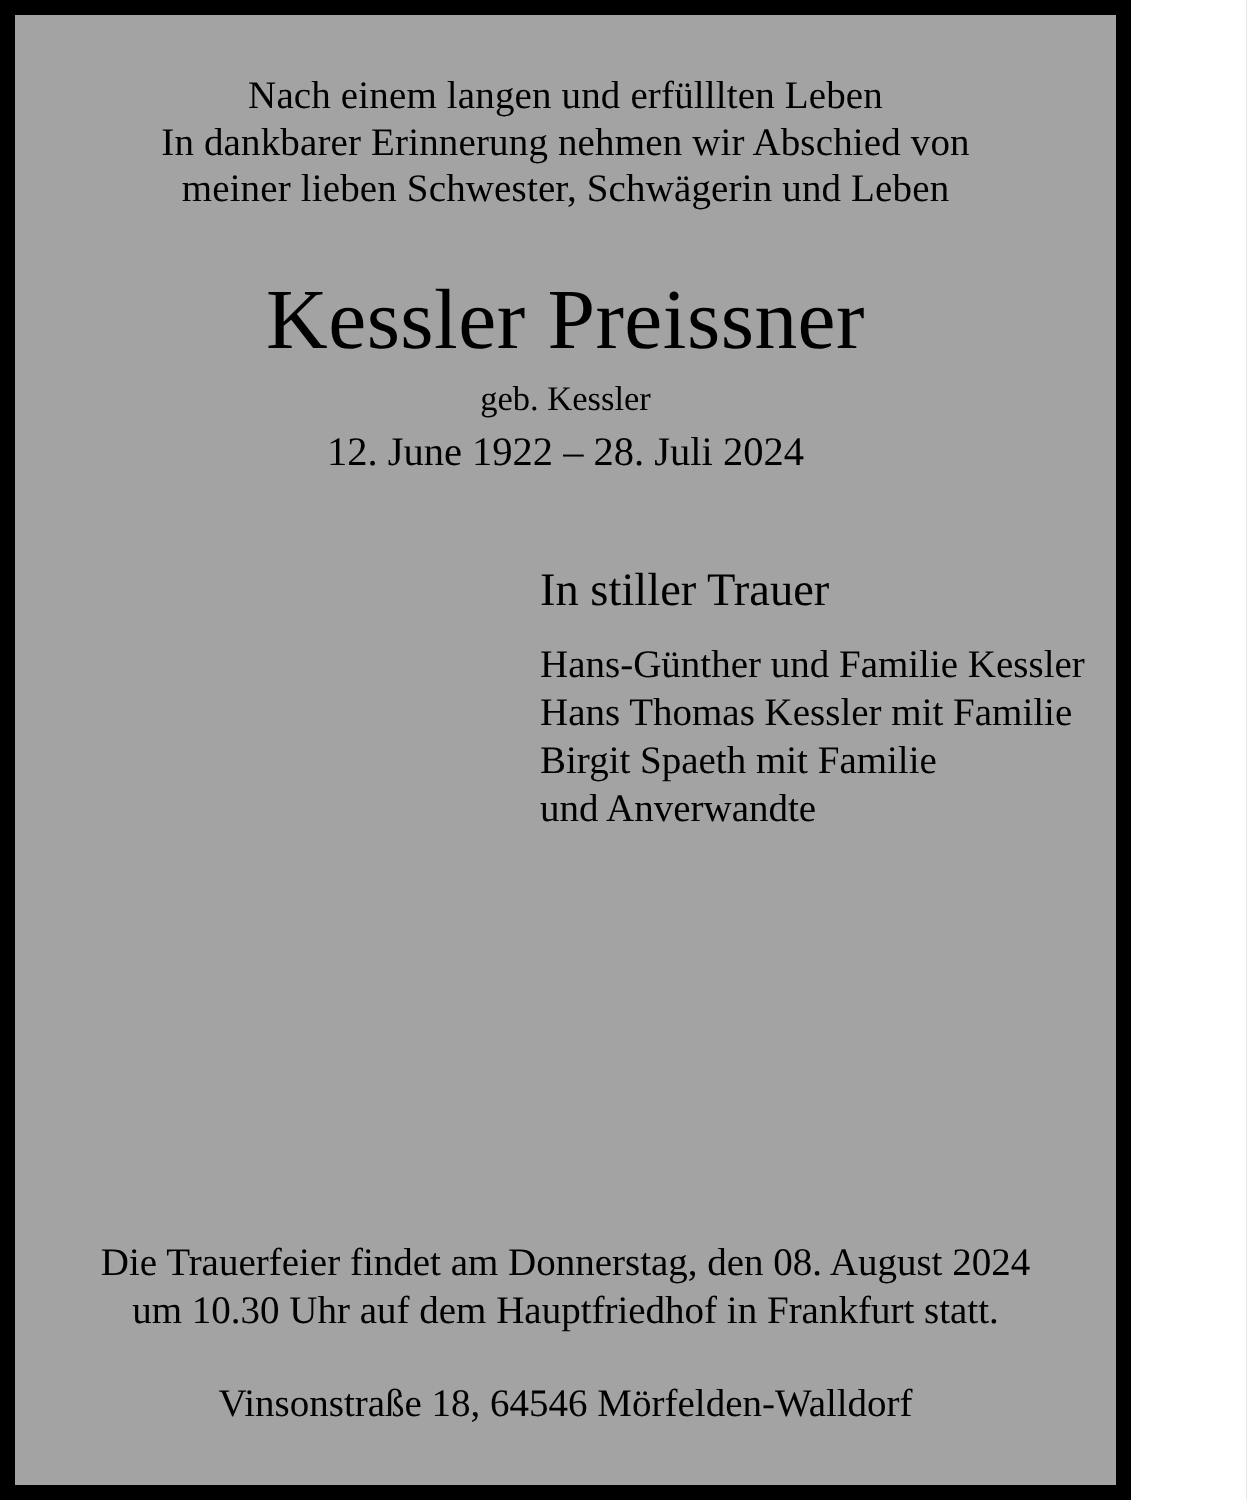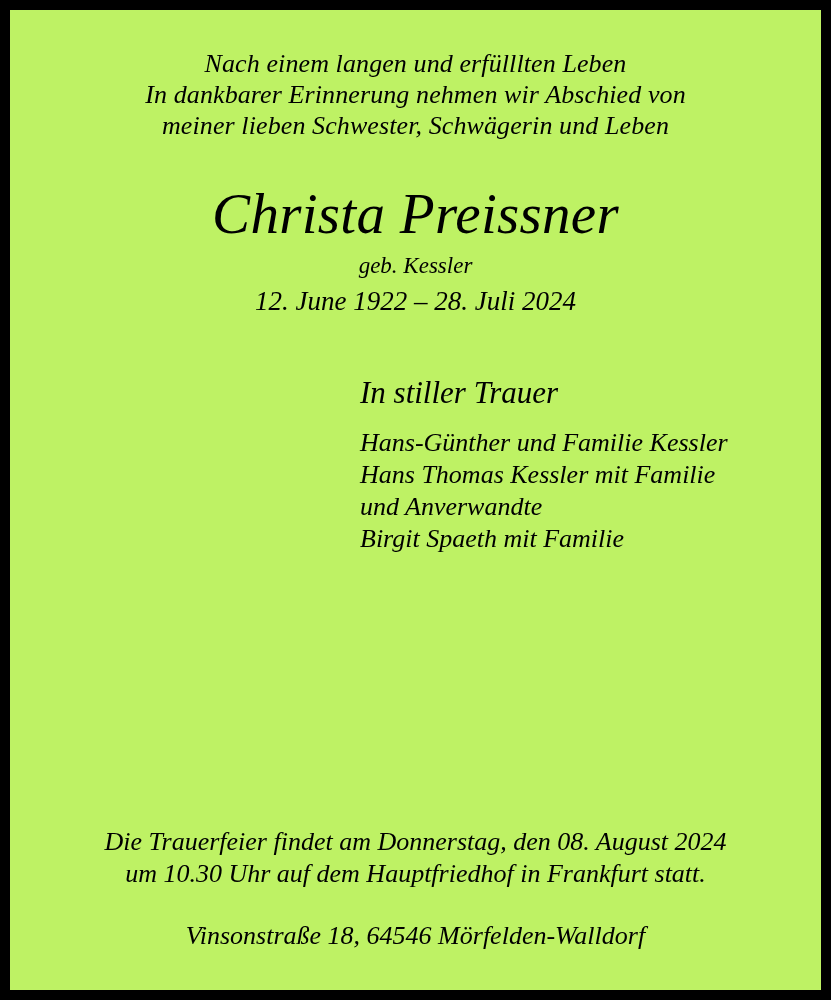--- a/index.html
+++ b/index.html
@@ -11,28 +11,27 @@
   body {
     width: 831px;
     height: 1000px;
     font-family: "Liberation Serif", "DejaVu Serif", serif;
     color: #000000;
     overflow: hidden;
   }
 
   .notice-frame {
     box-sizing: border-box;
-    width: 831px;
+    width: 754px;
     height: 1000px;
     border: 10px solid #000000;
-    background: #bef264;
+    background: #a3a3a3;
     display: flex;
     flex-direction: column;
     align-items: stretch;
-    font-style: italic;
   }
 
   .notice-inner {
     box-sizing: border-box;
     flex: 1 1 auto;
     position: relative;
     padding: 0 14px;
     display: flex;
     flex-direction: column;
   }
@@ -126,32 +125,32 @@
 <div class="notice-frame">
   <div class="notice-inner">
 
     <div class="intro">
       <span class="intro-line">Nach einem langen und erfülllten Leben</span>
       <span class="intro-line">In dankbarer Erinnerung nehmen wir Abschied von</span>
       <span class="intro-line">meiner lieben Schwester, Schwägerin und Leben</span>
     </div>
 
     <div class="name-block">
-      <div class="deceased-name">Christa Preissner</div>
+      <div class="deceased-name">Kessler Preissner</div>
       <div class="maiden-name">geb. Kessler</div>
       <div class="life-dates">12. June 1922 – 28. Juli 2024</div>
     </div>
 
     <div class="mourners">
       <div class="mourning-heading">In stiller Trauer</div>
       <div class="mourners-list">
         <span class="mourner-line">Hans-Günther und Familie Kessler</span>
         <span class="mourner-line">Hans Thomas Kessler mit Familie</span>
+        <span class="mourner-line">Birgit Spaeth mit Familie</span>
         <span class="mourner-line">und Anverwandte</span>
-        <span class="mourner-line">Birgit Spaeth mit Familie</span>
       </div>
     </div>
 
     <div class="spacer"></div>
 
     <div class="ceremony">
       <div class="ceremony-text">
         <span class="ceremony-line">Die Trauerfeier findet am Donnerstag, den 08. August 2024</span>
         <span class="ceremony-line">um 10.30 Uhr auf dem Hauptfriedhof in Frankfurt statt.</span>
       </div>

